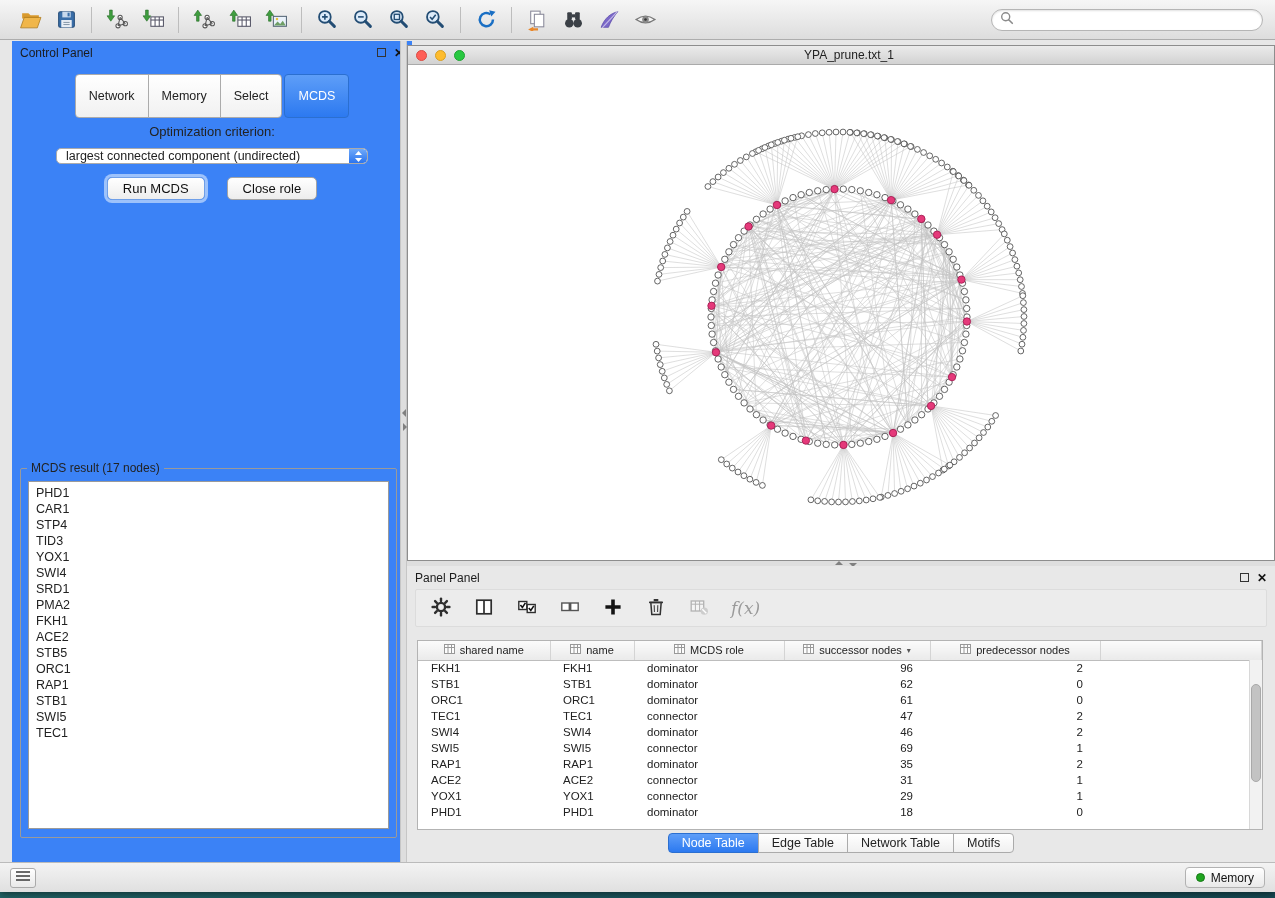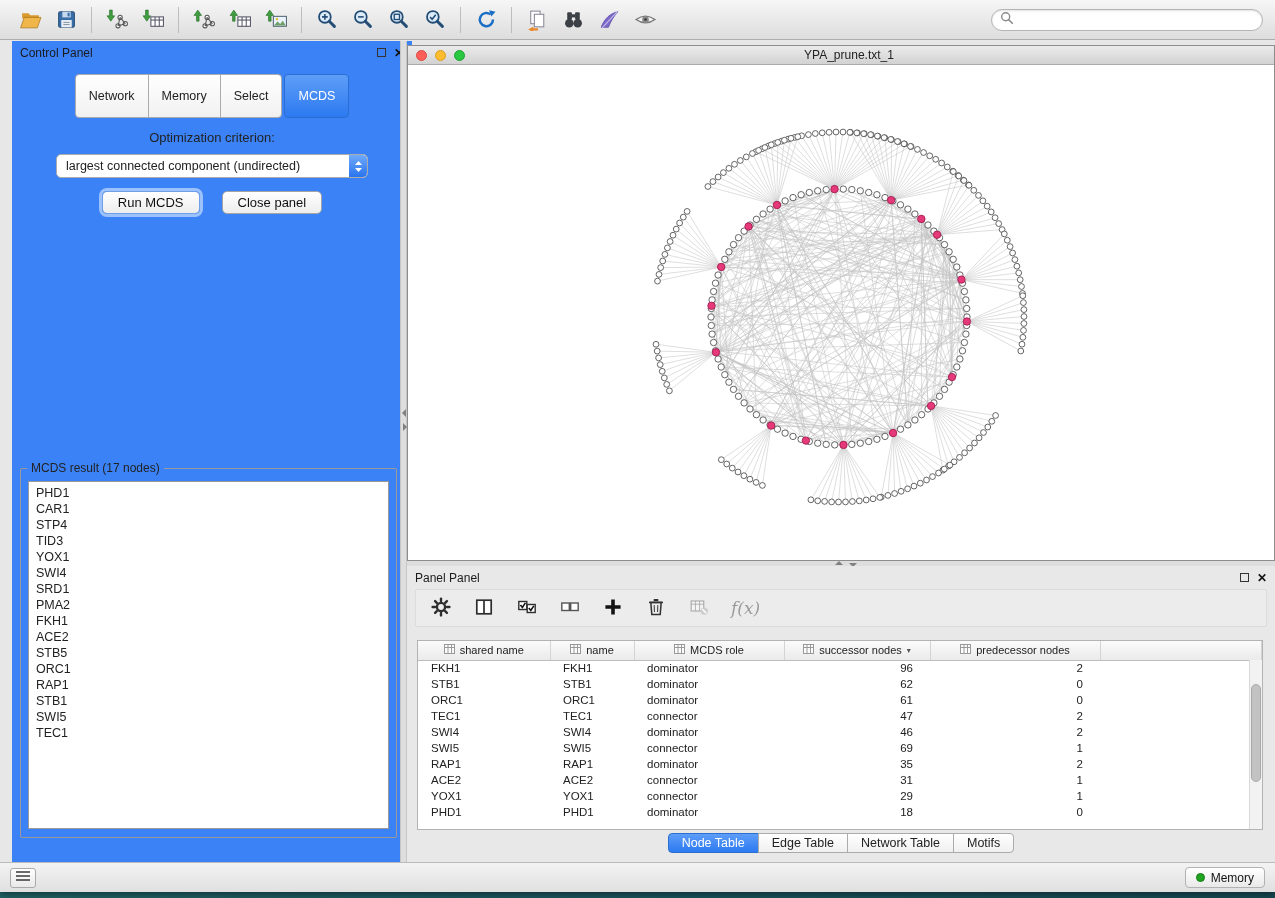--- a/index.html
+++ b/index.html
@@ -27,22 +27,22 @@
   .panel-header { height:21px; display:flex; align-items:center; justify-content:space-between; padding:2px 8px 0 8px; font-size:12px; color:#1b1b1b; }
   .ph-btns { display:flex; align-items:center; gap:8px; }
   .ph-float { width:9px; height:9px; border:1.5px solid #333; display:inline-block; cursor:pointer; }
   .ph-close { font-size:12px; font-weight:bold; color:#111; cursor:pointer; line-height:10px; }
   .cp-tabs { display:flex; justify-content:center; margin-top:12px; }
   .cp-tab { font-size:12.5px; padding:14px 13px; border:1px solid #ababab; background:linear-gradient(#ffffff,#f1f1f1); cursor:pointer; color:#222; font-family:inherit; }
   .cp-tab + .cp-tab { margin-left:-1px; }
   .cp-tab:nth-child(1) { border-radius:4px 0 0 4px; }
   .cp-tab:nth-child(3) { border-radius:0 4px 4px 0; }
   .cp-tab.active { background:linear-gradient(#5e9ef8,#2c79f0); border:1px solid #2b6fd0; color:#fff; border-radius:4px; margin-left:2px; }
-  .opt-label { text-align:center; margin-top:12px; font-size:13px; }
-  .dropdown { width:312px; height:24px; margin:9px auto 0 auto; background:#fff; border:1px solid #ababab; border-radius:5px;
+  .opt-label { text-align:center; margin-top:6px; font-size:13px; }
+  .dropdown { width:312px; height:16px; margin:9px auto 0 auto; background:#fff; border:1px solid #ababab; border-radius:5px;
     display:flex; align-items:center; font-size:12.5px; cursor:pointer; overflow:hidden; }
   .dropdown .dd-text { flex:1; padding-left:9px; white-space:nowrap; }
   .dd-arrows { width:18px; height:100%; background:linear-gradient(#6fa9f9,#2a74ef); display:flex; align-items:center; justify-content:center; border-radius:0 4px 4px 0; }
   .btn-row { display:flex; justify-content:center; gap:22px; margin-top:13px; }
   .mac-btn { font-size:13px; font-family:inherit; padding:3px 15px; border:1px solid #a5a5a5; border-radius:5px;
     background:linear-gradient(#ffffff,#ededed); cursor:pointer; color:#111; }
   .mac-btn.focused { box-shadow:0 0 0 3px #9dc2fb; border-color:#6f9fe8; }
   .result-box { position:absolute; left:8px; right:15px; top:420px; bottom:24px; border:1px solid #9a9a9a; border-radius:2px; }
   .result-box legend { font-size:12px; padding:0 4px; margin-left:6px; }
   .result-list { position:absolute; left:7px; right:7px; top:6px; bottom:8px; background:#fff; border:1px solid #9a9a9a;
@@ -305,21 +305,21 @@
       <span class="dd-text">largest connected component (undirected)</span>
       <span class="dd-arrows">
         <svg width="9" height="13" viewBox="0 0 9 13">
             <path d="M4.5 1 L8 5 H1 z" fill="#fff"></path>
             <path d="M4.5 12 L1 8 H8 z" fill="#fff"></path>
           </svg>
       </span>
     </div>
     <div class="btn-row">
       <button class="mac-btn focused">Run MCDS</button>
-      <button class="mac-btn">Close panel</button>
+      <button class="mac-btn">Close role</button>
     </div>
     <fieldset class="result-box">
       <legend>MCDS result (17 nodes)</legend>
       <div class="result-list">
           <div class="result-item">PHD1</div>
           <div class="result-item">CAR1</div>
           <div class="result-item">STP4</div>
           <div class="result-item">TID3</div>
           <div class="result-item">YOX1</div>
           <div class="result-item">SWI4</div>

